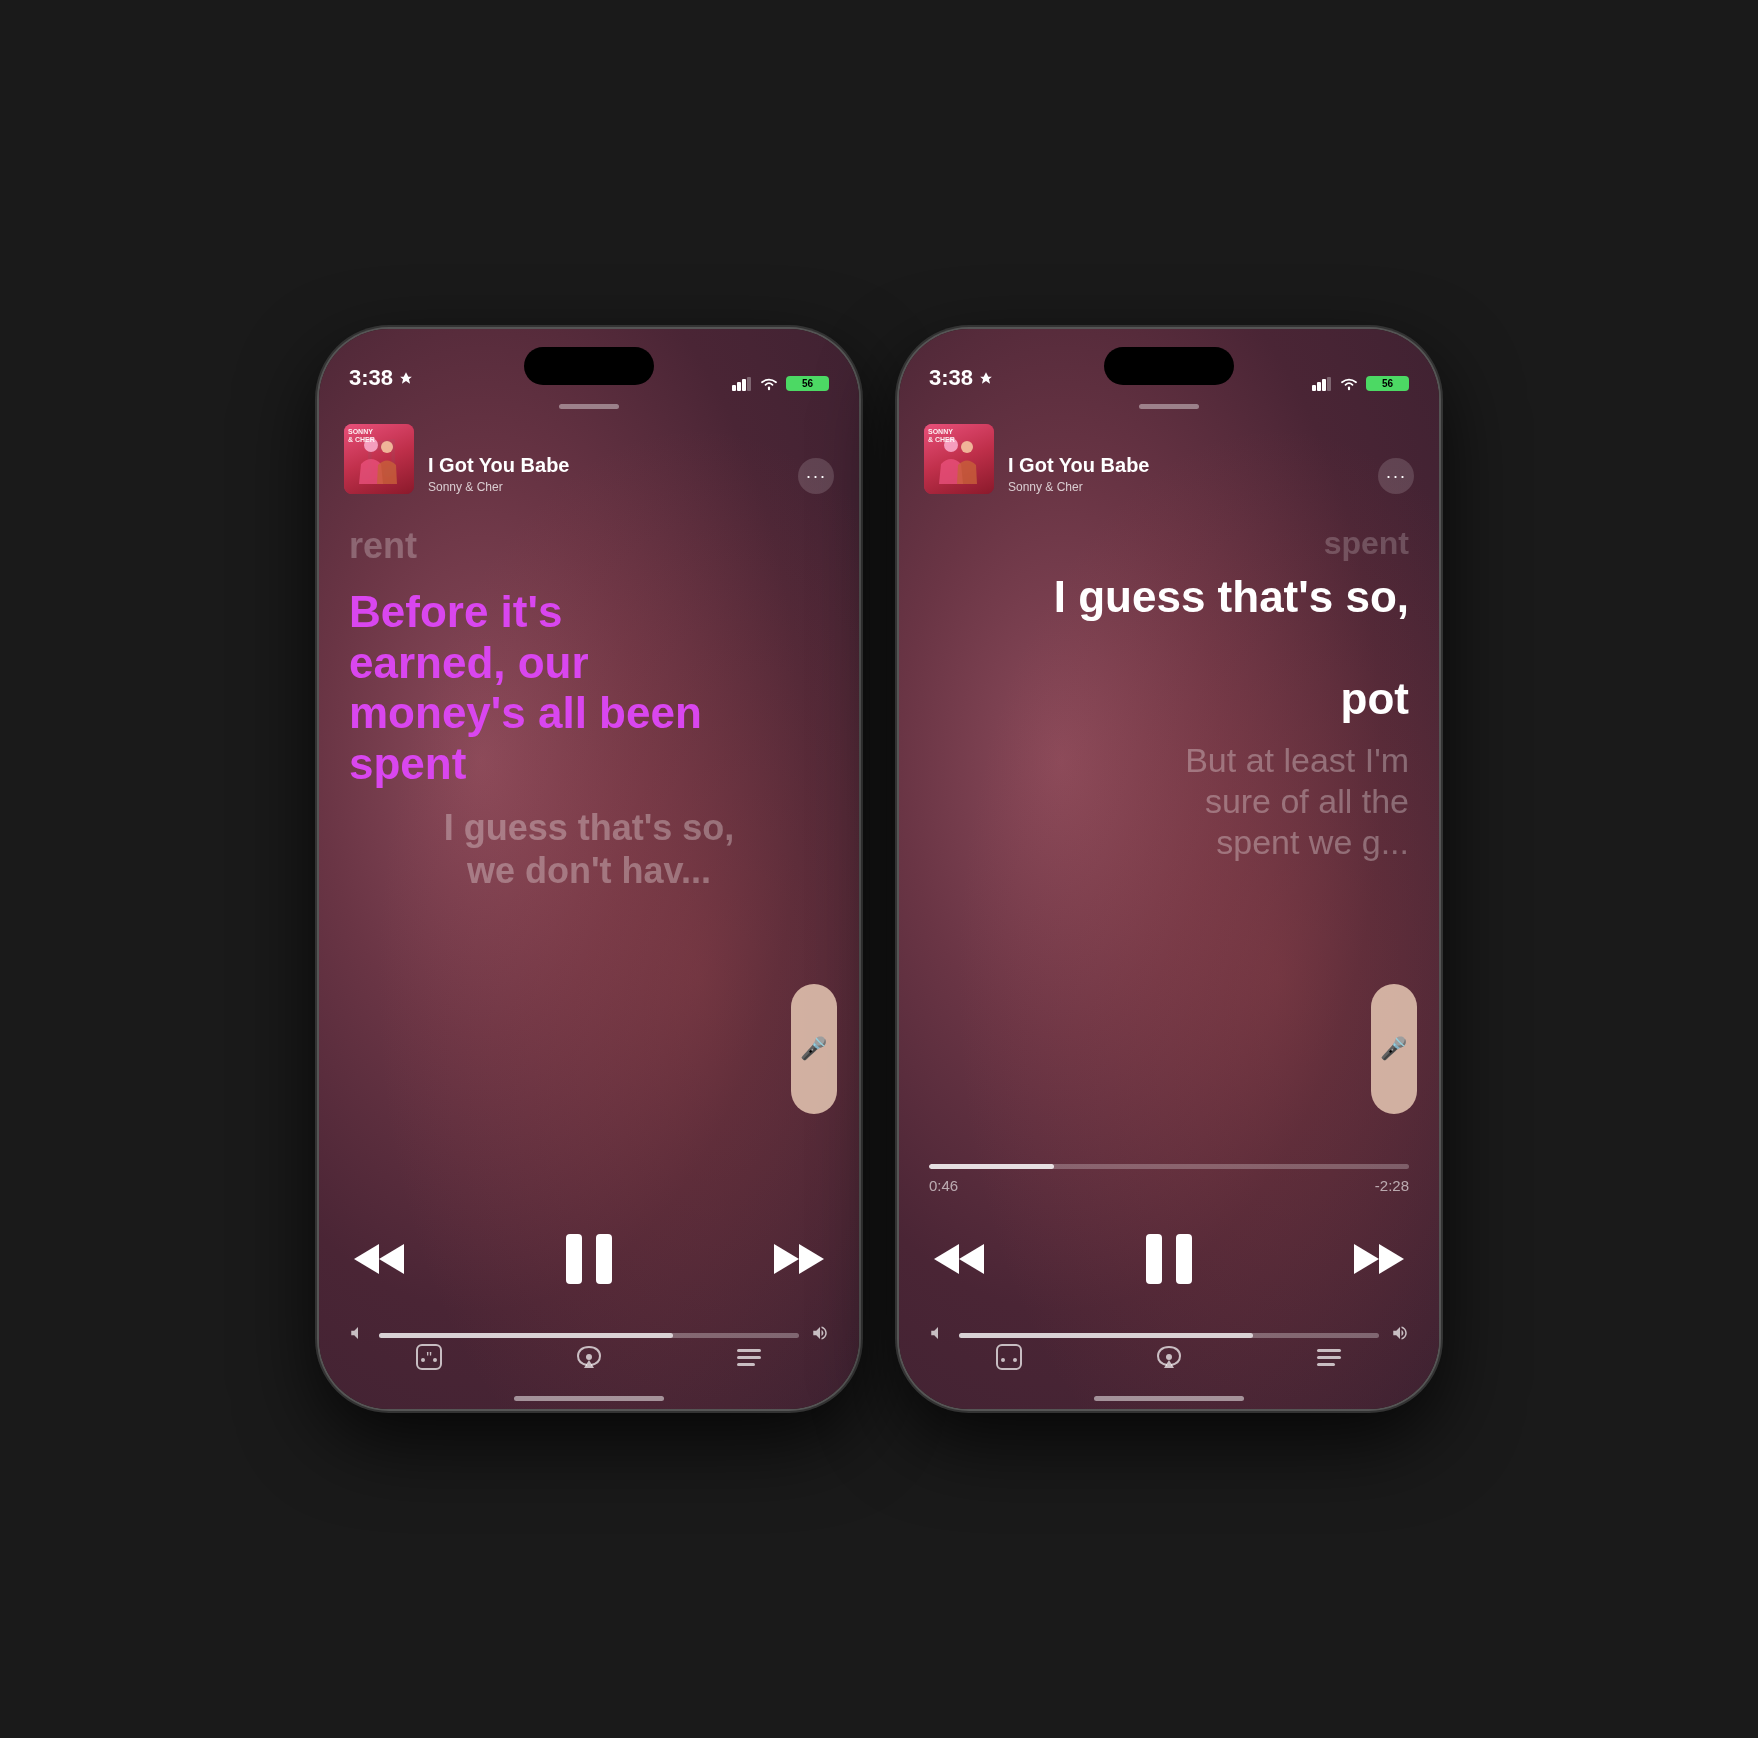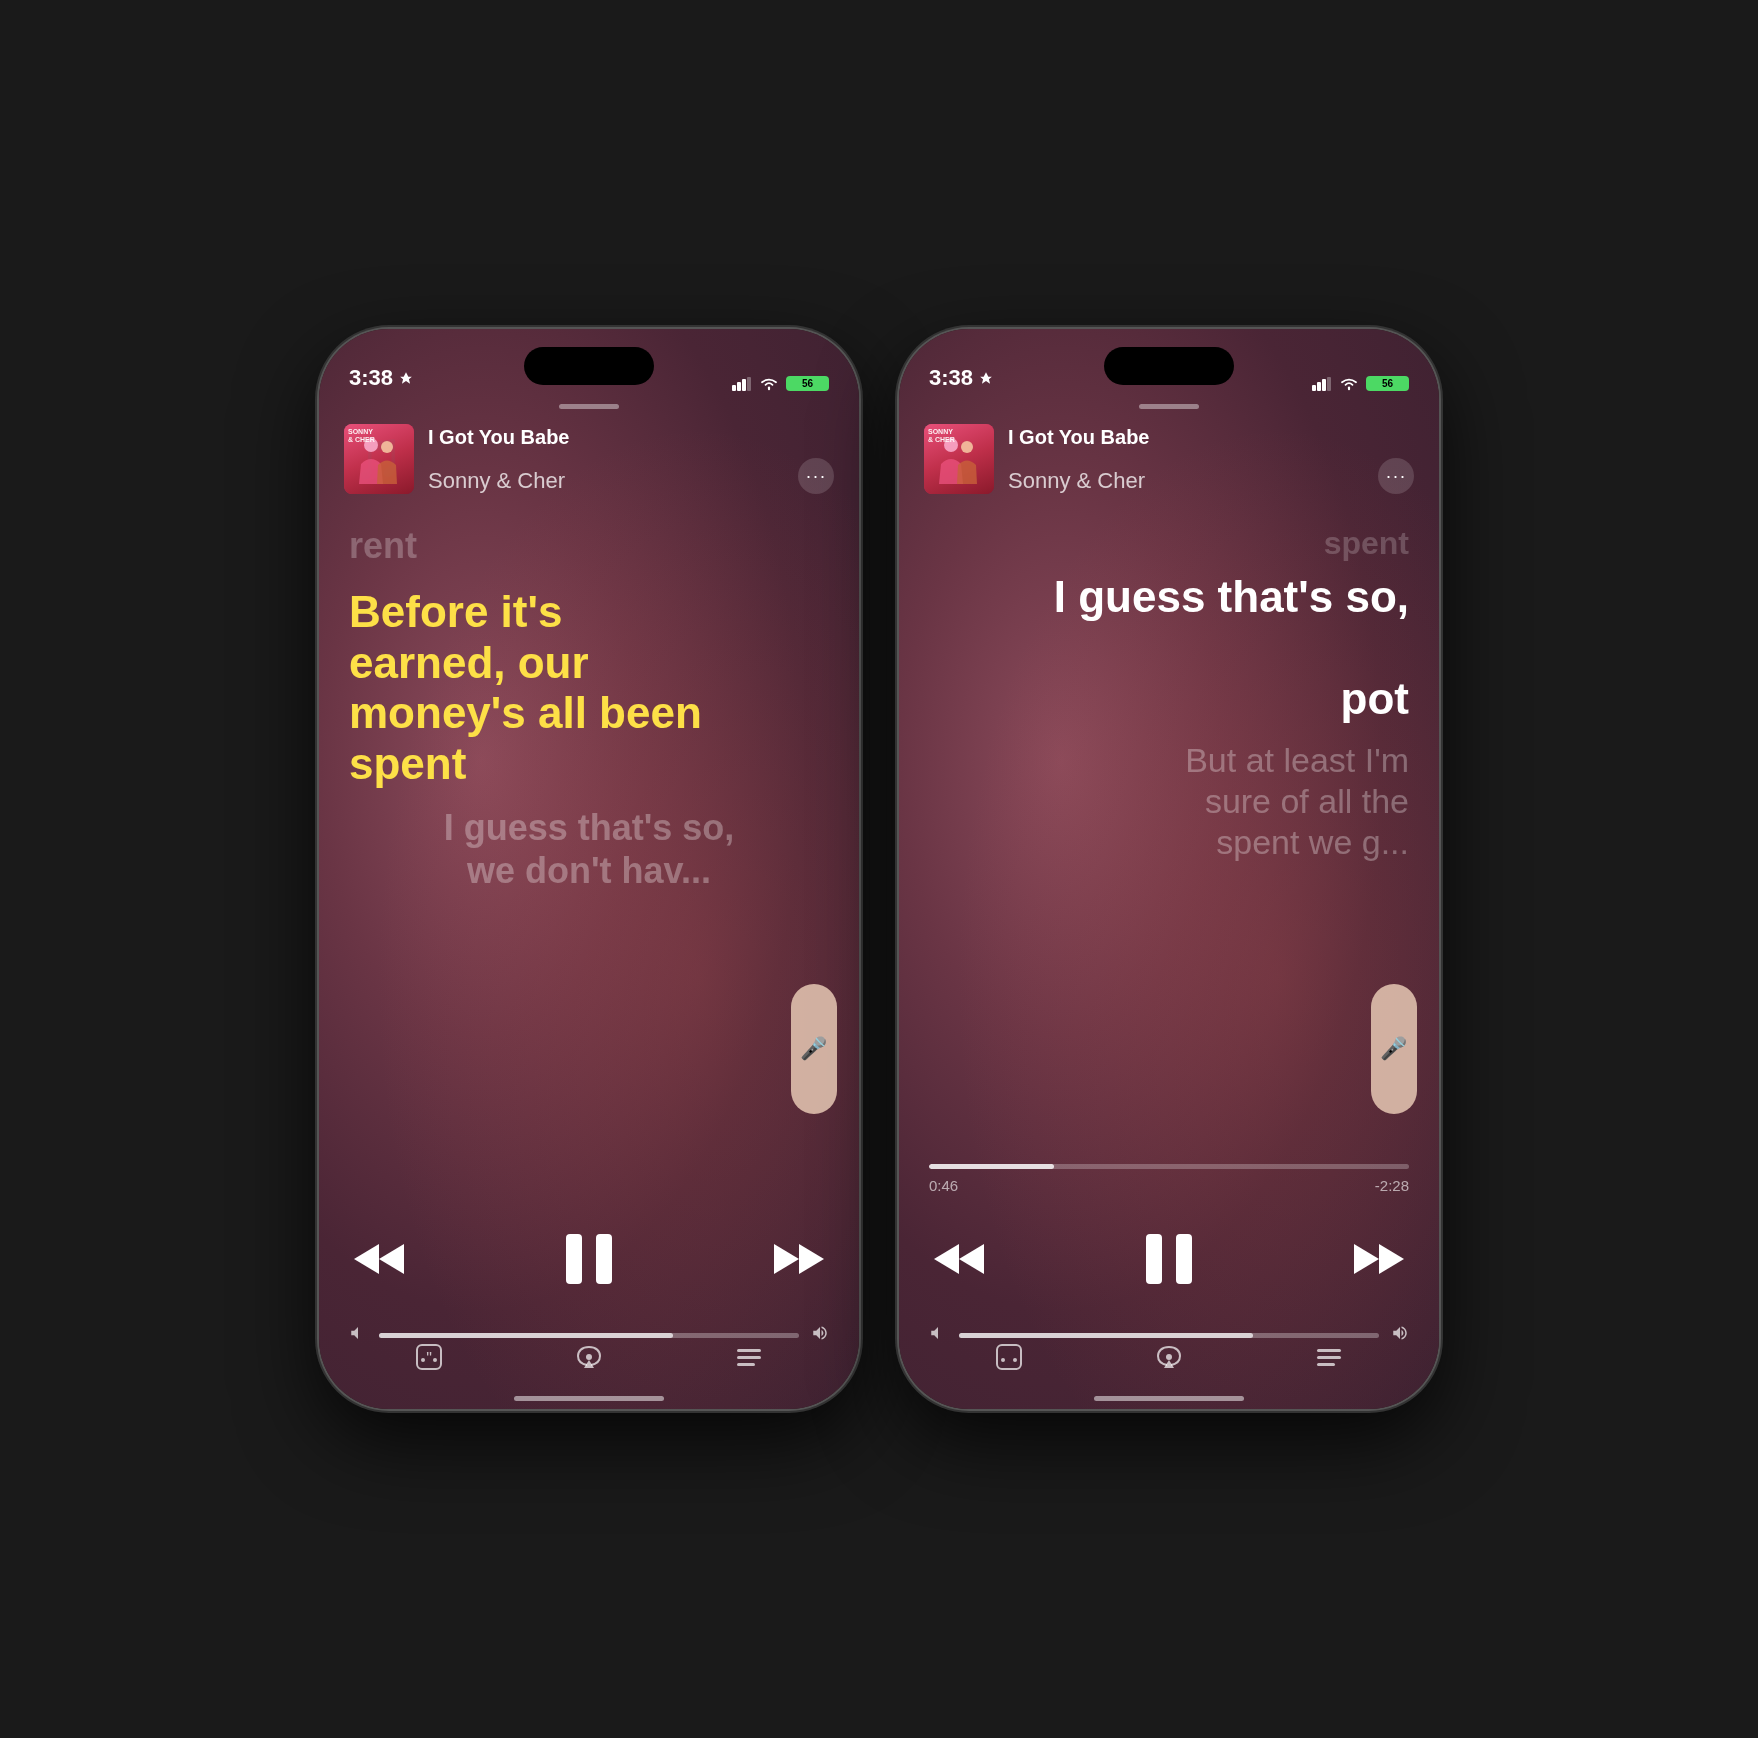--- a/index.html
+++ b/index.html
@@ -148,23 +148,23 @@
     }
 
     .song-title {
       font-size: 20px;
       font-weight: 600;
       color: white;
       line-height: 1.3;
     }
 
     .song-artist {
-      font-size: 22px;
+      font-size: 12px;
       color: rgba(255,255,255,0.75);
-      margin-top: 18px;
+      margin-top: 2px;
     }
 
     .more-button {
       width: 36px;
       height: 36px;
       border-radius: 50%;
       background: rgba(255,255,255,0.15);
       display: flex;
       align-items: center;
       justify-content: center;
@@ -193,21 +193,21 @@
       font-size: 36px;
       font-weight: 700;
       color: rgba(255,255,255,0.25);
       line-height: 1.2;
       margin-bottom: 20px;
     }
 
     .lyrics-current {
       font-size: 44px;
       font-weight: 800;
-      color: #fde047;
+      color: #d946ef;
       line-height: 1.15;
       margin-bottom: 16px;
     }
 
     .lyrics-next {
       font-size: 36px;
       font-weight: 700;
       color: rgba(255,255,255,0.3);
       line-height: 1.2;
       text-align: center;

